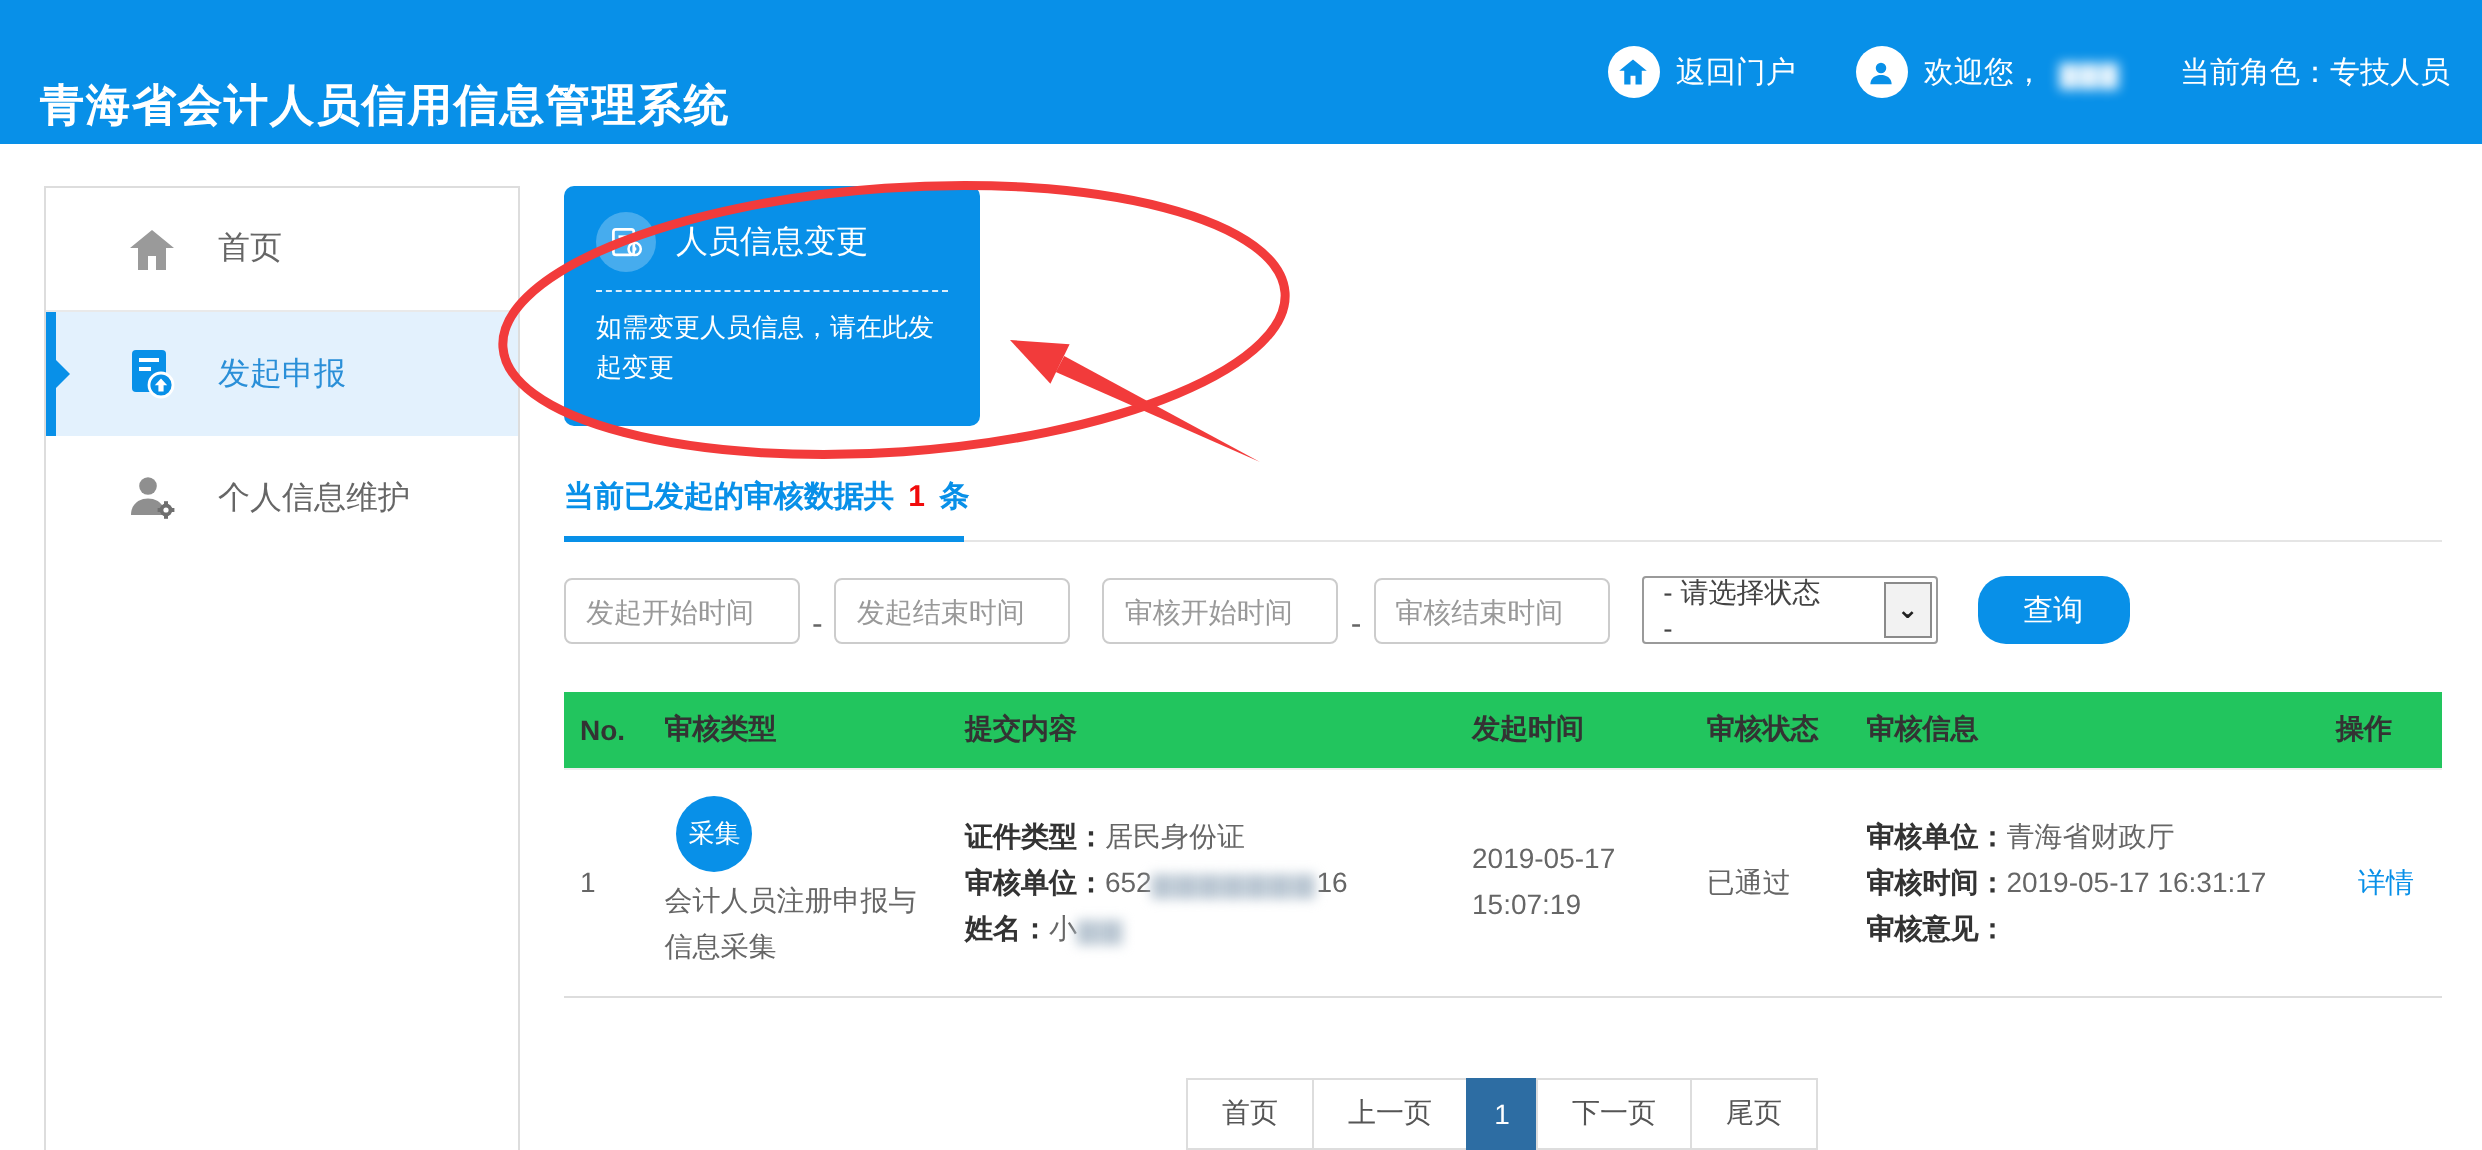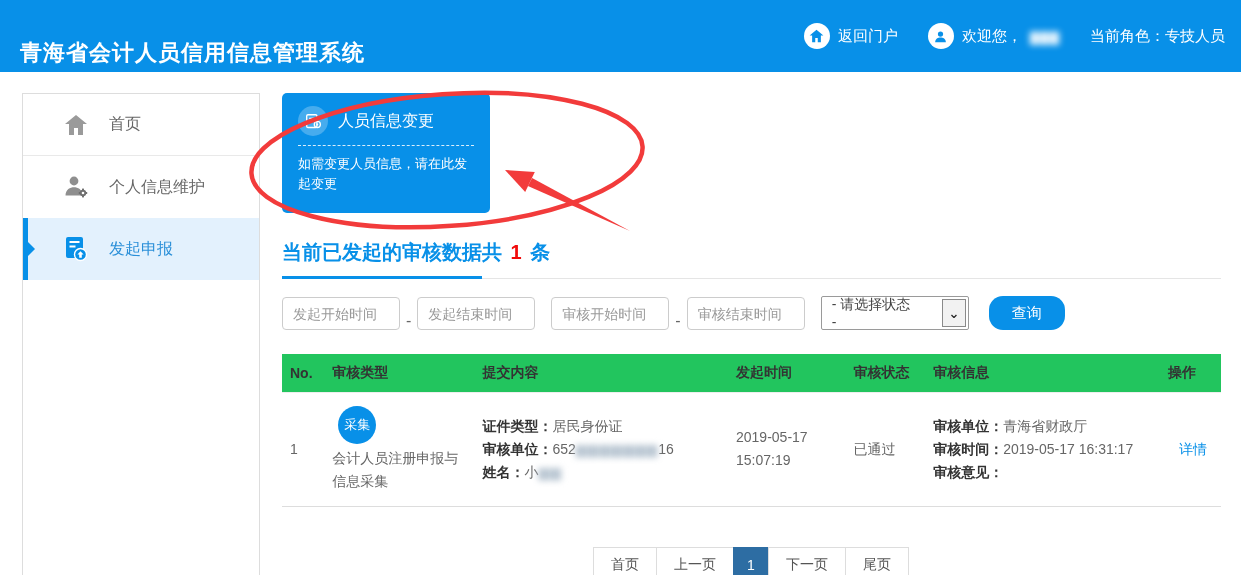--- a/index.html
+++ b/index.html
@@ -45,21 +45,21 @@
   .promo-card{position:relative;width:208px;height:120px;background:var(--primary);
     border-radius:5px;color:#fff;padding:13px 16px 12px;cursor:pointer;}
   .card-head{display:flex;align-items:center;gap:10px;font-size:16px;}
   .card-icon{width:30px;height:30px;border-radius:50%;background:rgba(255,255,255,.25);
     display:flex;align-items:center;justify-content:center;}
   .card-divider{border-bottom:1px dashed rgba(255,255,255,.85);margin:9px 0 8px;}
   .card-desc{font-size:13px;line-height:20px;}
   .annotation-svg{position:absolute;left:-62px;top:-22px;width:440px;height:200px;
     pointer-events:none;z-index:5;overflow:visible;}
 
-  .section-head{margin-top:26px;font-size:20px;font-weight:bold;color:var(--primary);}
+  .section-head{margin-top:26px;font-size:15px;font-weight:bold;color:var(--primary);}
   .section-head .count{color:var(--count-red);padding:0 3px;}
   .section-underline{margin-top:10px;border-bottom:1px solid #e5e5e5;position:relative;height:3px;}
   .section-underline .bar{position:absolute;left:0;top:0;width:200px;height:3px;background:var(--primary);}
 
   .filters{margin-top:17px;display:flex;align-items:flex-end;}
   .filter-input{width:118px;height:33px;border:1px solid #ccc;border-radius:4px;
     padding:0 10px;font-size:14px;color:#555;outline:none;background:#fff;}
   .filter-input::placeholder{color:#999;}
   .dash{color:#666;padding:0 6px;}
   .gap{width:16px;}
@@ -118,49 +118,49 @@
   </div>
 
   <div class="sidebar">
     <div class="nav-item">
       <span class="nav-ico">
         <svg width="24" height="22" viewBox="0 0 24 22">
             <path d="M12 1 L23 10 H19 V21 H14 V14 H10 V21 H5 V10 H1 Z" fill="#9a9a9a"></path>
           </svg>
       </span>
       <span>首页</span>
+    </div>
+    <div class="nav-item active">
+      <span class="nav-ico">
+        <svg width="24" height="26" viewBox="0 0 24 26">
+          <rect x="2" y="1" width="17" height="21" rx="2" fill="#0890e8"></rect>
+          <rect x="5.5" y="5" width="10" height="2" fill="#fff"></rect>
+          <rect x="5.5" y="9.5" width="6" height="2" fill="#fff"></rect>
+          <circle cx="16.5" cy="18.5" r="6" fill="#0890e8" stroke="#fff" stroke-width="1.4"></circle>
+          <path d="M16.5 15.2 L19.6 18.6 H17.8 V21.8 H15.2 V18.6 H13.4 Z" fill="#fff"></path>
+        </svg>
+      </span>
+      <span>发起申报</span>
     </div>
     <div class="nav-item">
       <span class="nav-ico">
         <svg width="25" height="24" viewBox="0 0 25 24">
           <circle cx="10" cy="6" r="4.4" fill="#8f8f8f"></circle>
           <path d="M1.5 20.5 C1.5 14.5 6.2 12.3 10 12.3 C13.8 12.3 18.5 14.5 18.5 20.5 Z" fill="#8f8f8f"></path>
           <g fill="#6f6f6f">
               <circle cx="19" cy="18" r="3.2"></circle>
               <rect x="18" y="13.6" width="2" height="2"></rect>
               <rect x="18" y="20.4" width="2" height="2"></rect>
               <rect x="14.8" y="17" width="2" height="2"></rect>
               <rect x="21.2" y="17" width="2" height="2"></rect>
               <circle cx="19" cy="18" r="1.3" fill="#fff"></circle>
             </g>
         </svg>
       </span>
       <span>个人信息维护</span>
-    </div>
-    <div class="nav-item active">
-      <span class="nav-ico">
-        <svg width="24" height="26" viewBox="0 0 24 26">
-          <rect x="2" y="1" width="17" height="21" rx="2" fill="#0890e8"></rect>
-          <rect x="5.5" y="5" width="10" height="2" fill="#fff"></rect>
-          <rect x="5.5" y="9.5" width="6" height="2" fill="#fff"></rect>
-          <circle cx="16.5" cy="18.5" r="6" fill="#0890e8" stroke="#fff" stroke-width="1.4"></circle>
-          <path d="M16.5 15.2 L19.6 18.6 H17.8 V21.8 H15.2 V18.6 H13.4 Z" fill="#fff"></path>
-        </svg>
-      </span>
-      <span>发起申报</span>
     </div>
   </div>
 
   <div class="main">
 
     <div class="card-wrap">
       <div class="promo-card">
         <div class="card-head">
           <span class="card-icon">
             <svg width="17" height="17" viewBox="0 0 20 20">

